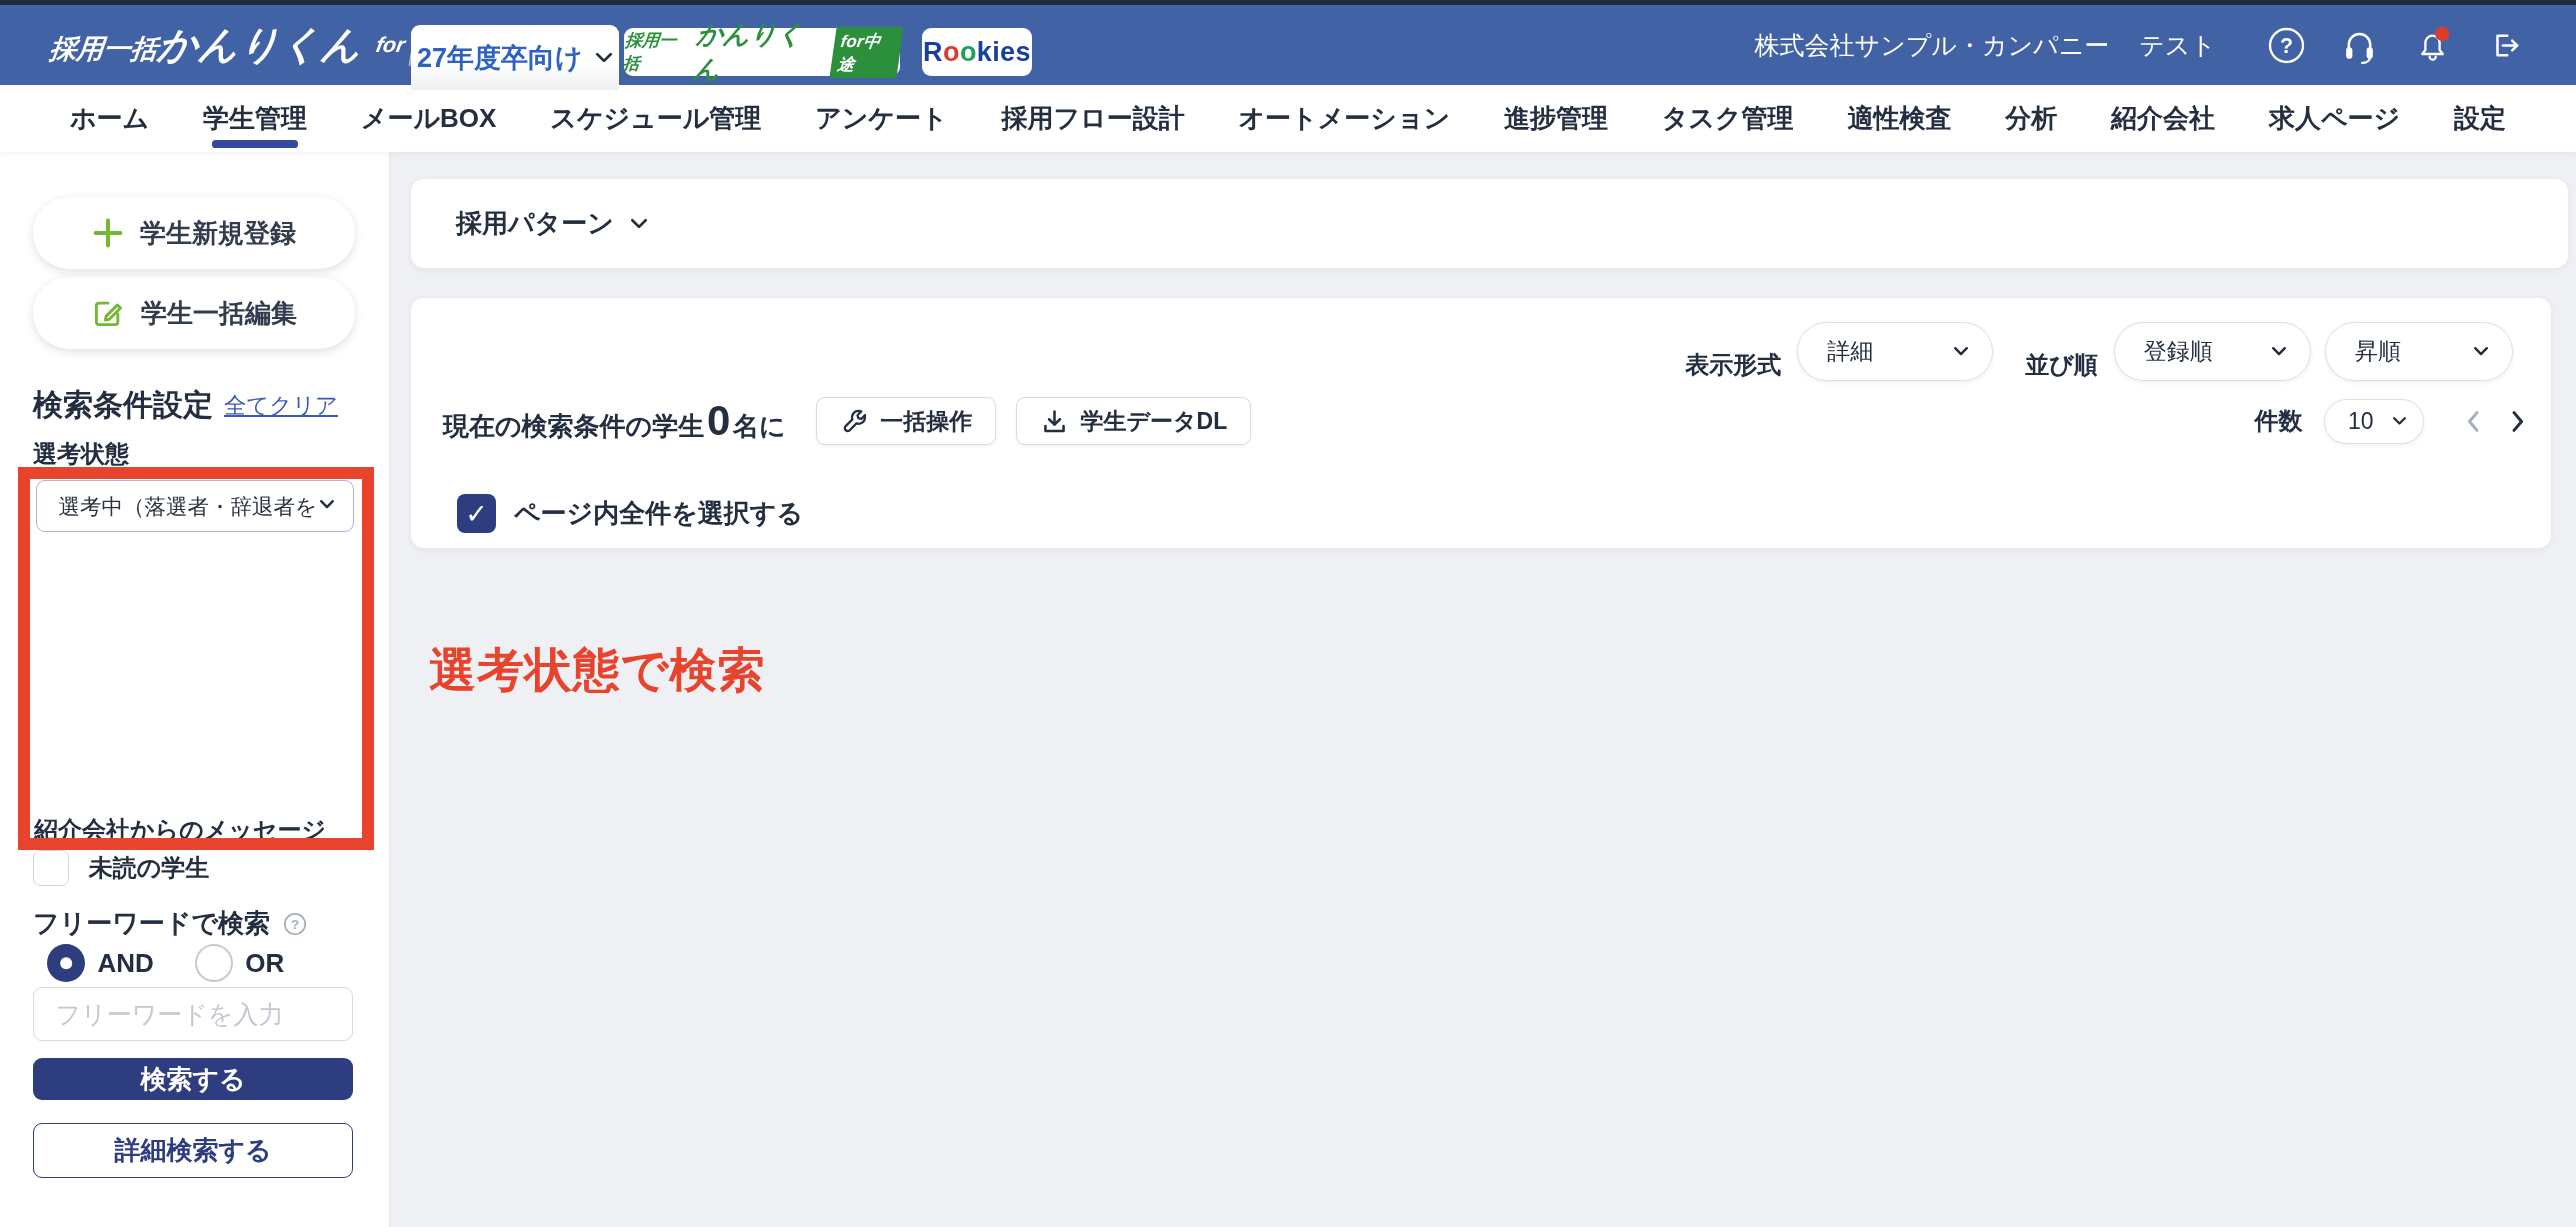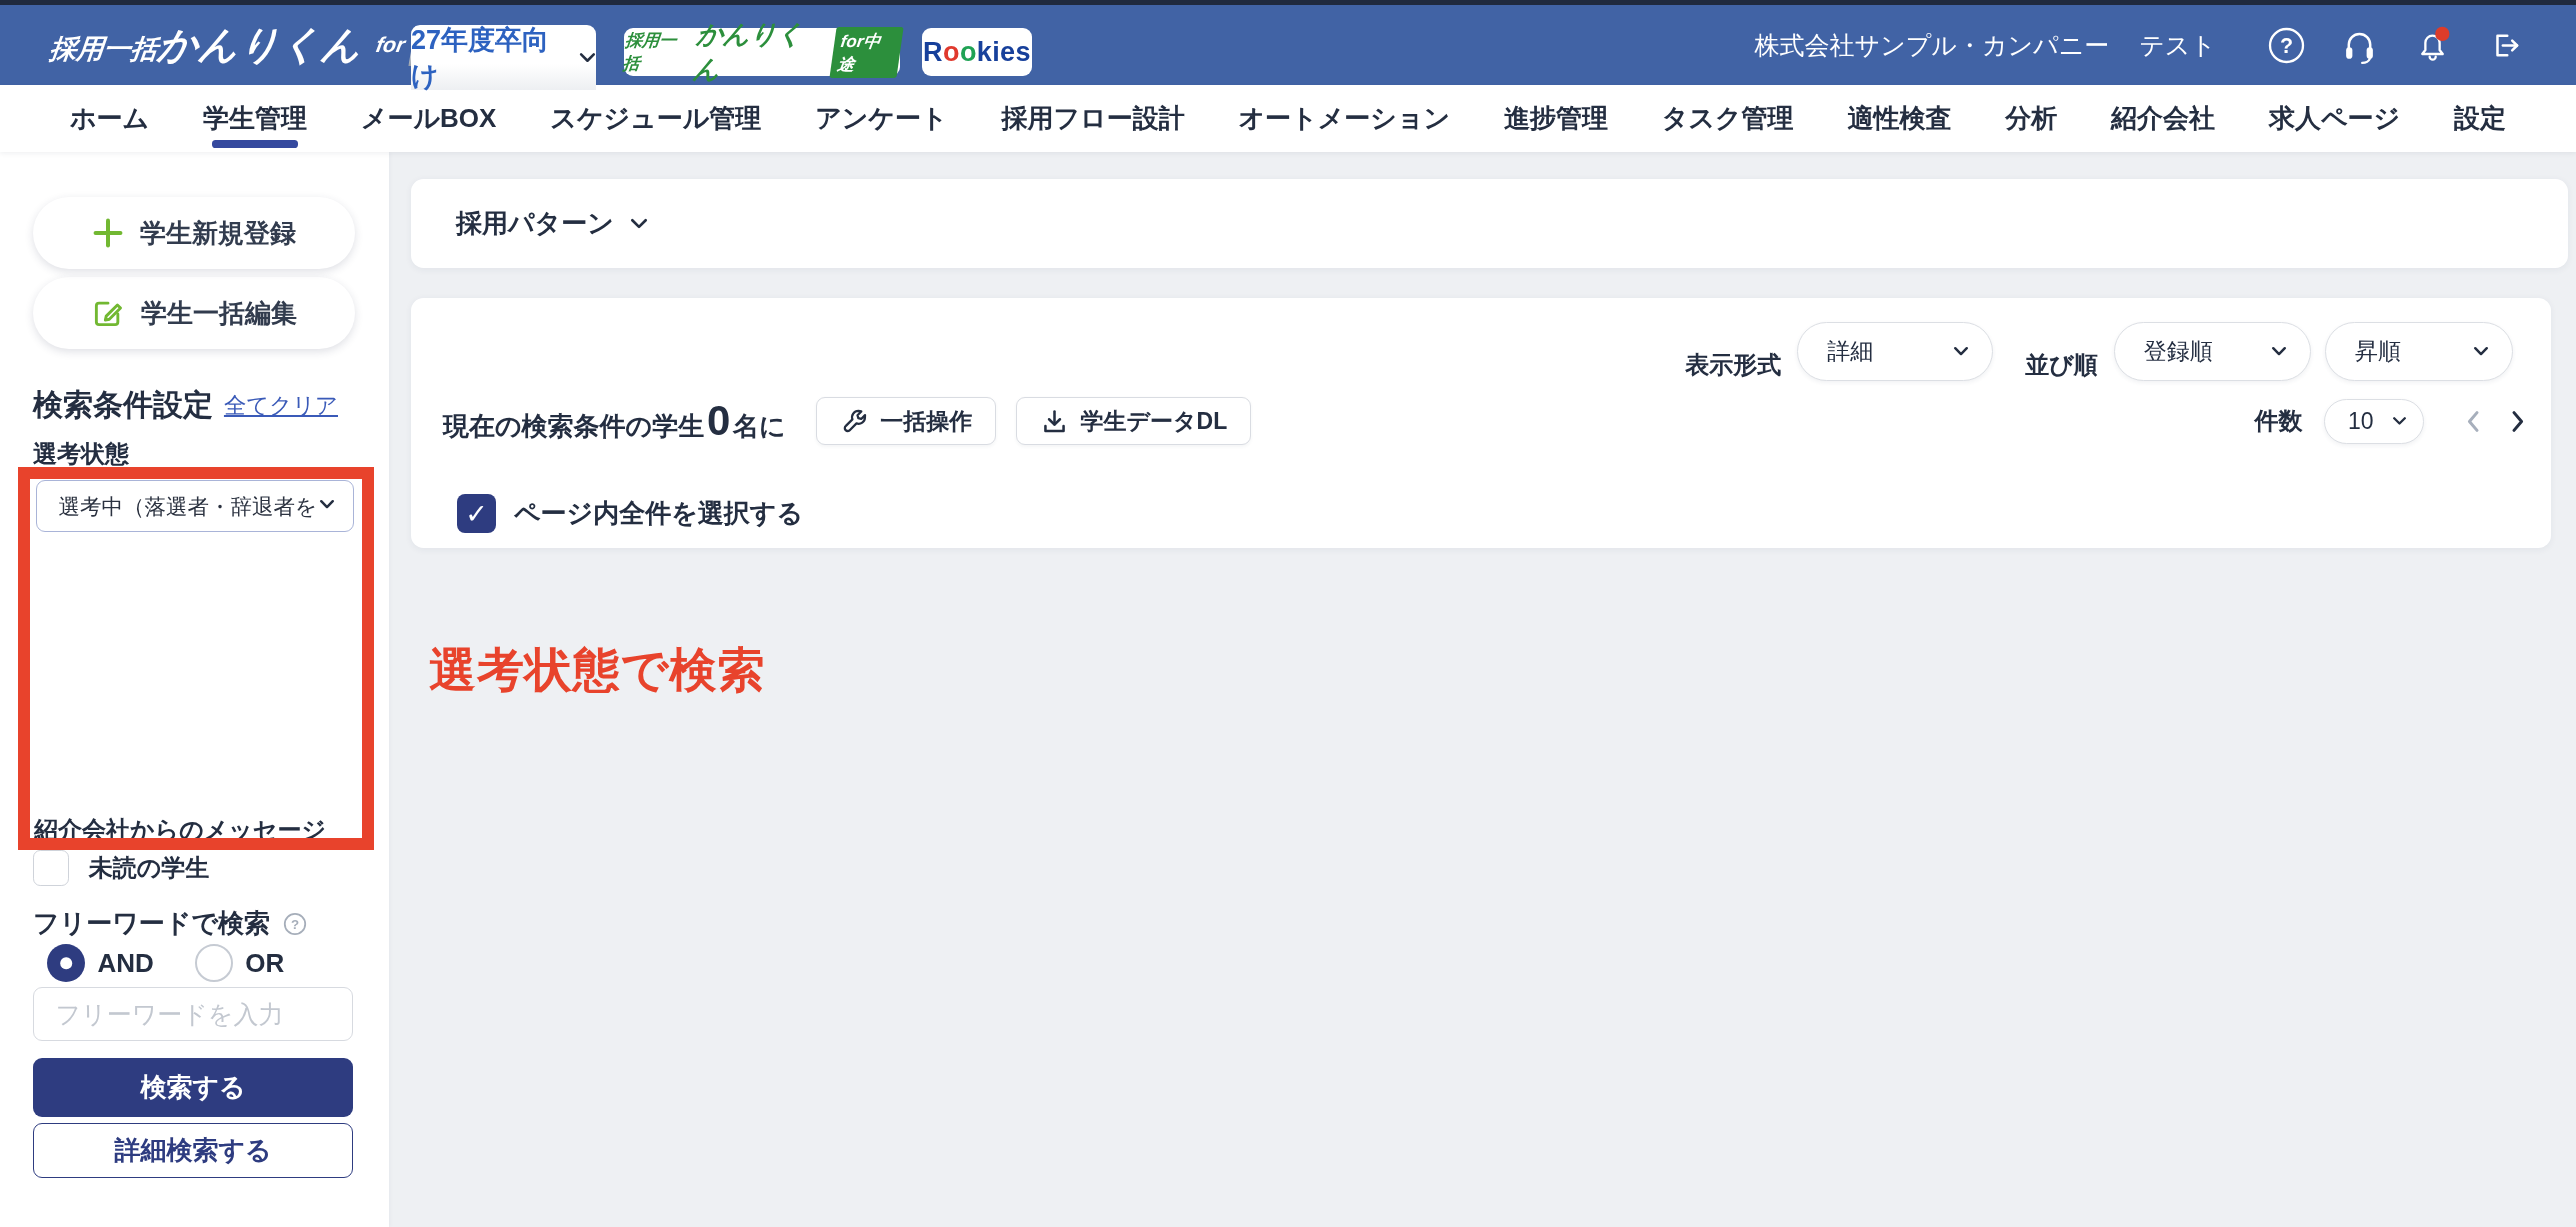--- a/index.html
+++ b/index.html
@@ -9,21 +9,21 @@
   
   .topstrip{position:absolute;left:0;top:0;width:100%;height:5.4px;background:#202a3e;}
   .header{position:absolute;left:0;top:5.4px;width:100%;height:80px;background:#4163a5;}
   .logo{position:absolute;left:50px;top:0;height:80px;display:flex;align-items:center;color:#fff;white-space:nowrap;}
   .logo-text{font-style:italic;font-weight:bold;transform:skewX(-6deg);display:flex;align-items:baseline;}
   .logo-prefix{font-size:27px;}
   .logo-name{font-size:39px;letter-spacing:0.9px;}
   .logo-badge{display:flex;align-items:center;gap:7.2px;transform:skewX(-10deg);margin-left:14.3px;}
   .logo-badge-for{color:#fff;font-weight:bold;font-style:italic;font-size:21.5px;}
   .logo-badge-target{background:linear-gradient(180deg,#ffffff 45%,#99a1ab 100%);color:#2f5aa8;font-weight:bold;font-style:italic;font-size:27px;padding:1.8px 10.7px;}
-  .year-tab{position:absolute;left:411px;top:19.7px;width:185px;height:65px;background:linear-gradient(180deg,#ffffff 60%,#edeff2);border-radius:9px 9px 0 0;display:flex;align-items:center;justify-content:center;gap:12.5px;cursor:pointer;z-index:6;}
+  .year-tab{position:absolute;left:411px;top:19.7px;width:208px;height:65px;background:linear-gradient(180deg,#ffffff 60%,#edeff2);border-radius:9px 9px 0 0;display:flex;align-items:center;justify-content:center;gap:12.5px;cursor:pointer;z-index:6;}
   .year-tab .yt-label{color:#2d62c0;font-size:27px;font-weight:bold;}
   .hdr-pill{position:absolute;top:23px;height:48px;background:#fff;border-radius:9px;display:flex;align-items:center;justify-content:center;cursor:pointer;}
   .chuto{left:624px;width:276px;gap:5.4px;}
   .chuto .c1{color:#2c8f3c;font-style:italic;font-weight:bold;font-size:17px;transform:skewX(-6deg);}
   .chuto .c2{color:#2c8f3c;font-style:italic;font-weight:bold;font-size:26px;transform:skewX(-6deg);}
   .chuto .c3{background:#2c8f3c;color:#fff;font-style:italic;font-weight:bold;font-size:17px;padding:2.7px 6.3px;border-radius:2.7px;transform:skewX(-8deg);margin-left:4.5px;}
   .rookies{left:922px;width:110px;}
   .rookies .rk{font-size:27px;font-weight:bold;letter-spacing:0.4px;}
   .rk .b{color:#17409b;} .rk .o1{color:#e0392d;} .rk .o2{color:#1fa254;}
   .header-right{position:absolute;right:50px;top:0;height:80px;display:flex;align-items:center;gap:32px;}
@@ -57,21 +57,21 @@
   .unread-row .lbl{font-size:24px;font-weight:bold;color:#242e41;}
   .freeword-title{position:absolute;left:33px;top:754px;font-size:26px;font-weight:bold;color:#242e41;display:flex;align-items:center;gap:12.5px;}
   .radio-row{position:absolute;left:47px;top:792px;display:flex;align-items:center;height:38px;}
   .radio-on{width:38px;height:38px;border-radius:50%;background:#2e3c80;position:relative;cursor:pointer;}
   .radio-on::after{content:"";position:absolute;left:50%;top:50%;transform:translate(-50%,-50%);width:11.6px;height:11.6px;border-radius:50%;background:#fff;}
   .radio-off{width:38px;height:38px;border-radius:50%;border:2.7px solid #c6cbd3;box-sizing:border-box;background:#fff;cursor:pointer;}
   .radio-row .rlbl{font-size:26px;font-weight:bold;color:#242e41;margin-left:12.5px;}
   .radio-row .gap{width:41px;}
   .freeword-input{position:absolute;left:33px;top:835px;width:320px;height:54px;border:1.8px solid #d7dae0;border-radius:9px;box-sizing:border-box;font-size:25px;color:#2b3240;padding:0 21.5px;background:#fff;outline:none;font-family:inherit;}
   .freeword-input::placeholder{color:#c3c8d0;}
-  .search-btn{position:absolute;left:33px;top:906px;width:320px;height:59px;background:#2e3c80;border:none;border-radius:9px;color:#fff;font-size:26px;font-weight:bold;cursor:pointer;font-family:inherit;}
+  .search-btn{position:absolute;left:33px;top:906px;width:320px;height:42px;background:#2e3c80;border:none;border-radius:9px;color:#fff;font-size:26px;font-weight:bold;cursor:pointer;font-family:inherit;}
   .detail-btn{position:absolute;left:33px;top:971px;width:320px;height:55px;background:#fff;border:1.8px solid #2e3c80;border-radius:9px;color:#2e3c80;font-size:26px;font-weight:bold;box-sizing:border-box;cursor:pointer;font-family:inherit;}
 
   
   .card{position:absolute;background:#fff;border-radius:12.5px;box-shadow:0 1.8px 7.2px rgba(40,50,80,.06);}
   .card1{left:411px;top:179px;width:2140px;height:89px;padding-left:17px;}
   .pattern{position:absolute;left:45px;top:0;height:89px;display:flex;align-items:center;gap:16px;font-size:26px;font-weight:bold;color:#242e41;cursor:pointer;}
   .card2{left:411px;top:298px;width:2140px;height:250px;}
   .controls{position:absolute;top:24px;right:38px;height:59px;display:flex;align-items:flex-end;}
   .ctrl-label{font-size:24px;font-weight:bold;color:#242e41;margin-right:16px;}
   .select-pill{height:59px;background:#fff;border:1.8px solid #dcdfe4;border-radius:30px;box-sizing:border-box;display:flex;align-items:center;position:relative;box-shadow:0 1.8px 4.5px rgba(40,50,80,.07);cursor:pointer;}

